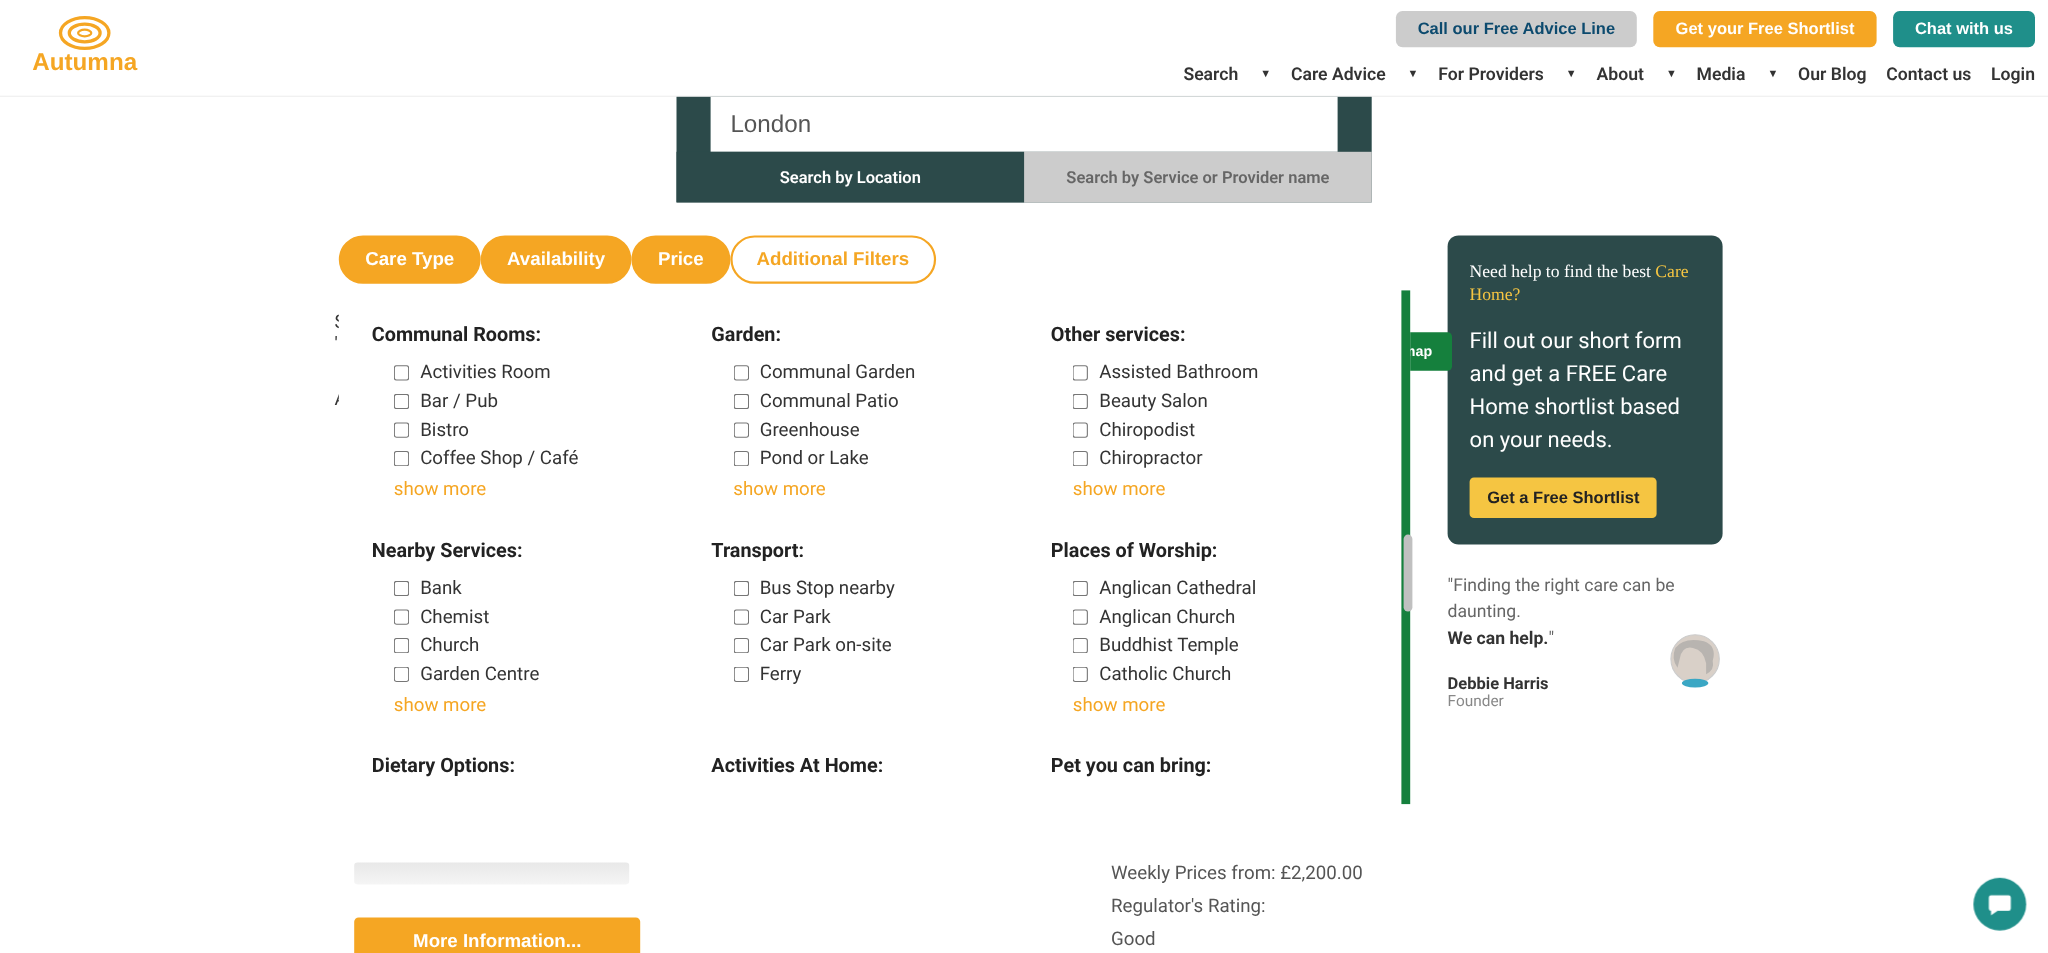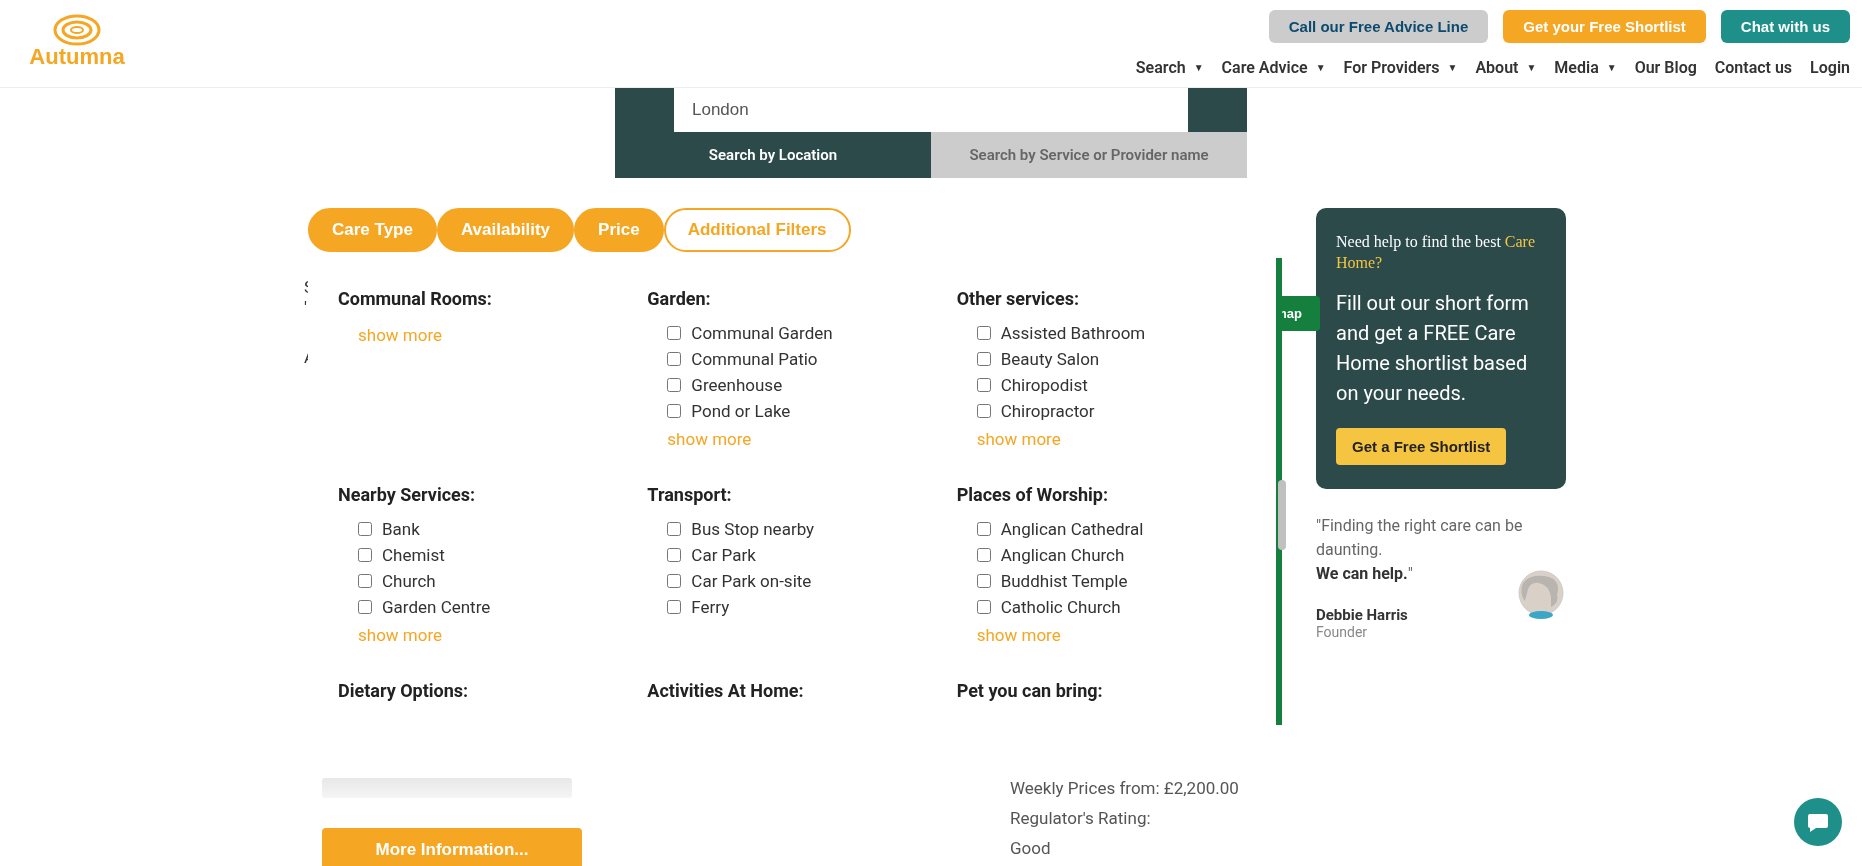--- a/index.html
+++ b/index.html
@@ -8,27 +8,27 @@
     
     .header { display: flex; justify-content: space-between; align-items: center; padding: 10px 12px; border-bottom: 1px solid #eee; }
     .logo { width: 130px; }
     .header-right { display: flex; flex-direction: column; align-items: flex-end; gap: 15px; }
     .top-buttons { display: flex; gap: 15px; }
     .btn { padding: 8px 20px; border-radius: 6px; border: none; font-size: 15px; font-weight: 600; cursor: pointer; }
     .btn-grey { background: #ccc; color: #0c4a6e; }
     .btn-orange { background: #F5A623; color: #fff; }
     .btn-teal { background: #1F8F8A; color: #fff; }
     .nav { display: flex; gap: 18px; }
-    .nav-item { font-size: 16px; font-weight: 600; color: #333; cursor: pointer; display: flex; align-items: center; gap: 8px; }
+    .nav-item { font-size: 16px; font-weight: 600; color: #333; cursor: pointer; display: flex; align-items: center; gap: 20px; }
     .chevron { font-size: 10px; }
     
     
     .search-wrap { display: flex; justify-content: center; }
     .search-box { width: 632px; background: #2C4A4A; padding: 0; }
-    .search-input { width: 514px; margin: 0 auto; display: block; padding: 12px 18px; font-size: 17px; border: none; background: #fff; color: #555; }
+    .search-input { width: 570px; margin: 0 auto; display: block; padding: 12px 18px; font-size: 22px; border: none; background: #fff; color: #555; }
     .search-tabs { display: flex; width: 100%; }
     .search-tab { flex: 1; text-align: center; padding: 14px; font-size: 15px; font-weight: 600; cursor: pointer; }
     .tab-active { background: #2C4A4A; color: #fff; }
     .tab-inactive { background: #ccc; color: #666; }
     
     
     .content { max-width: 1290px; margin: 30px auto 0; display: flex; gap: 20px; padding: 0 10px; }
     .main-col { flex: 1; position: relative; }
     .side-col { width: 250px; }
     
@@ -36,21 +36,21 @@
     .filter-pills { display: flex; gap: 0; margin-bottom: 25px; padding-left: 12px; }
     .pill { padding: 10px 22px; border-radius: 999px; font-size: 17px; font-weight: 600; cursor: pointer; border: 2px solid #F5A623; }
     .pill-filled { background: #F5A623; color: #fff; }
     .pill-outline { background: #fff; color: #F5A623; }
     
     
     .bg-text { font-size: 17px; color: #333; padding-left: 8px; }
     .map-btn { position: absolute; right: -24px; top: 88px; background: #15803d; color: #fff; padding: 10px 18px; font-size: 13px; font-weight: 600; border: none; border-radius: 4px; cursor: pointer; }
     
     
-    .filters-panel { position: absolute; top: 50px; left: 12px; right: 14px; background: #fff; border-right: 6px solid #15803d; padding: 30px 30px 10px; z-index: 5; }
+    .filters-panel { position: absolute; top: 50px; left: 12px; right: 14px; background: #fff; border-right: 8px solid #15803d; padding: 30px 30px 10px; z-index: 5; }
     .scrollbar-thumb { position: absolute; right: -10px; top: 222px; width: 8px; height: 70px; background: #c0c0c0; border-radius: 4px; }
     .filter-grid { display: grid; grid-template-columns: 1fr 1fr 1fr; column-gap: 20px; row-gap: 35px; }
     .filter-group { }
     .filter-heading { font-size: 18px; font-weight: 700; color: #222; margin-bottom: 14px; }
     .checkbox-list { padding-left: 20px; }
     .checkbox-row { display: flex; align-items: center; gap: 10px; margin-bottom: 6px; cursor: pointer; }
     .checkbox-row input { width: 14px; height: 14px; cursor: pointer; }
     .checkbox-row span { font-size: 17px; color: #333; }
     .show-more { color: #F5A623; font-size: 17px; cursor: pointer; padding-left: 20px; margin-top: 2px; display: inline-block; }
     
@@ -156,21 +156,38 @@
 
     <div class="bg-text">
       <span>Sh</span><br>
       <span>'L</span>
     </div>
     <div class="bg-text" style="margin-top: 30px;">A</div>
 
     <div class="filters-panel">
       <div class="scrollbar-thumb"></div>
       <div class="filter-grid" id="filter-grid">
-          <div class="filter-group"><div class="filter-heading">Communal Rooms:</div><span class="show-more">show more</span></div>
+          <div class="filter-group"><div class="filter-heading">Communal Rooms:</div><div class="checkbox-list">
+              <label class="checkbox-row">
+                <input type="checkbox" style="">
+                <span>Activities Room</span>
+              </label>
+              <label class="checkbox-row">
+                <input type="checkbox" style="">
+                <span>Bar / Pub</span>
+              </label>
+              <label class="checkbox-row">
+                <input type="checkbox" style="">
+                <span>Bistro</span>
+              </label>
+              <label class="checkbox-row">
+                <input type="checkbox" style="">
+                <span>Coffee Shop / Café</span>
+              </label>
+            </div><span class="show-more">show more</span></div>
           <div class="filter-group"><div class="filter-heading">Garden:</div><div class="checkbox-list">
               <label class="checkbox-row">
                 <input type="checkbox" style="">
                 <span>Communal Garden</span>
               </label>
               <label class="checkbox-row">
                 <input type="checkbox" style="">
                 <span>Communal Patio</span>
               </label>
               <label class="checkbox-row">

